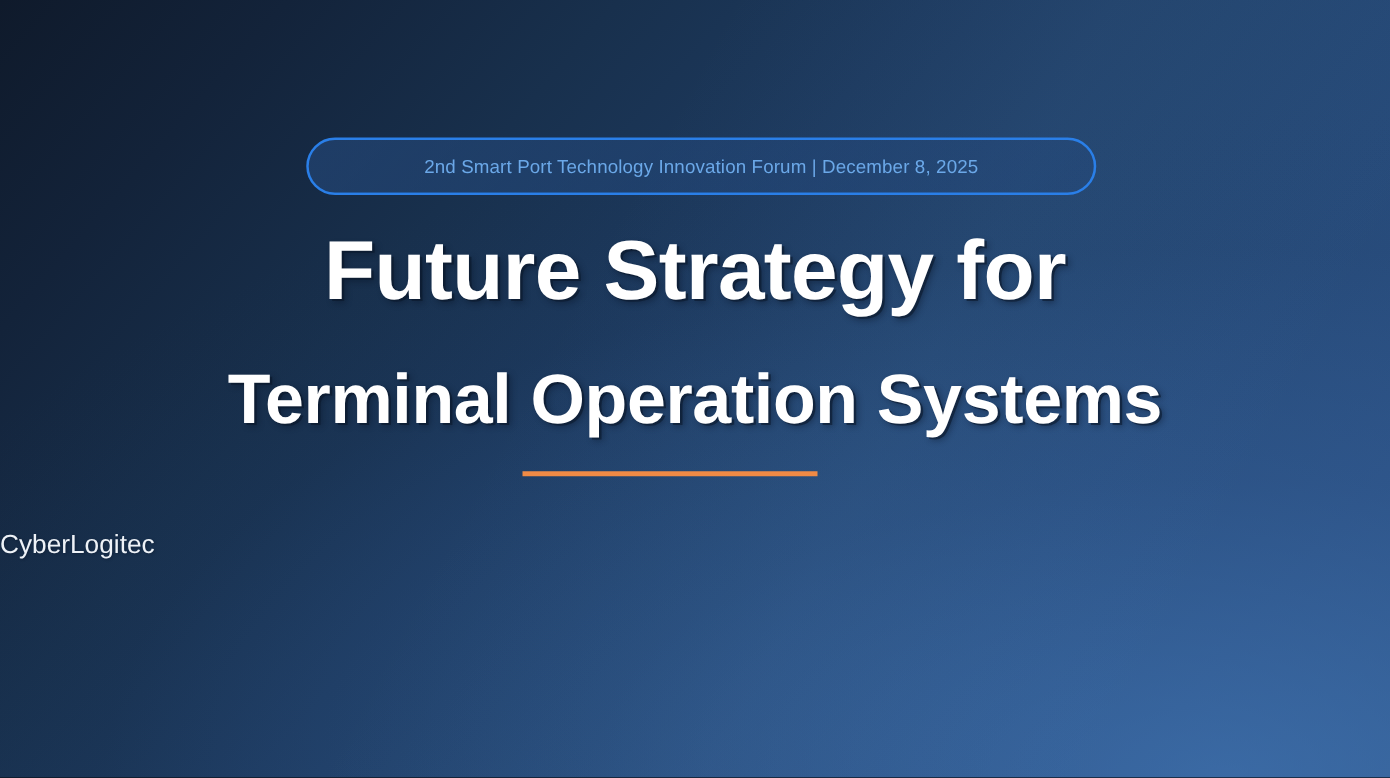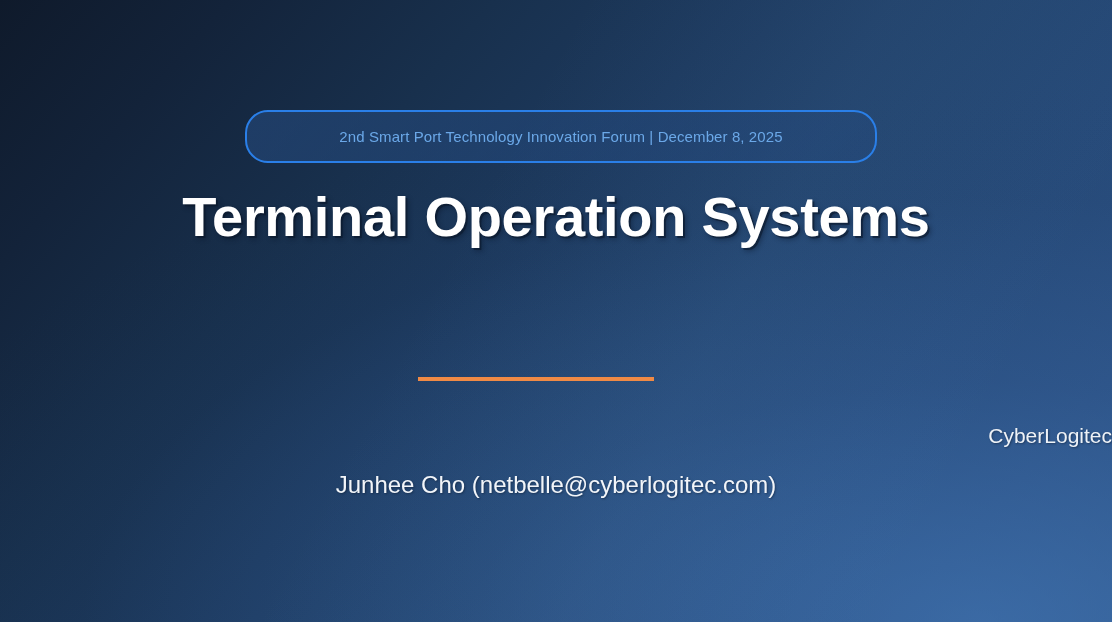--- a/index.html
+++ b/index.html
@@ -47,21 +47,21 @@
     position: absolute;
     inset: 0;
   }
 
   
   .badge {
     position: absolute;
     left: 245px;
     top: 110px;
     width: 632px;
-    height: 53px;
+    height: 46px;
     box-sizing: border-box;
     border: 2px solid #2a7fe8;
     border-radius: 23px;
     background: linear-gradient(135deg,
         rgba(44,88,150,0.42) 0%,
         rgba(38,80,140,0.34) 55%,
         rgba(34,72,128,0.26) 100%);
     display: flex;
     align-items: center;
     justify-content: center;
@@ -110,21 +110,21 @@
     height: 4px;
     background: #f08a45;
   }
 
   
   .org {
     position: absolute;
     left: 0;
     right: 0;
     top: 424px;
-    text-align: right;
+    text-align: left;
     color: #eef2f7;
     font-size: 21px;
     text-shadow: 1px 1px 2px rgba(10,22,40,0.45);
   }
 
   .presenter {
     position: absolute;
     left: 0;
     right: 0;
     top: 471px;
@@ -138,23 +138,23 @@
 <body>
 
 <div id="slide">
   <div class="stage">
 
     <div class="badge">
       <span class="badge-text">2nd Smart Port Technology Innovation Forum | December 8, 2025</span>
     </div>
 
     <div class="title-block">
+      <div class="title-line line-1">Future Strategy for</div>
       <div class="title-line line-2">Terminal Operation Systems</div>
     </div>
 
     <div class="divider"></div>
 
     <div class="org">CyberLogitec</div>
 
-    <div class="presenter">Junhee Cho (netbelle@cyberlogitec.com)</div>
 
   </div>
 </div>
 
 </body></html>

